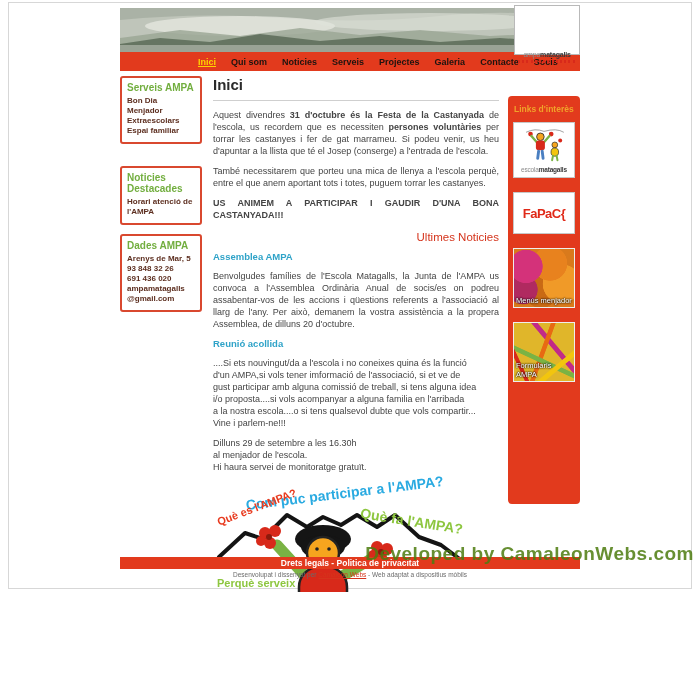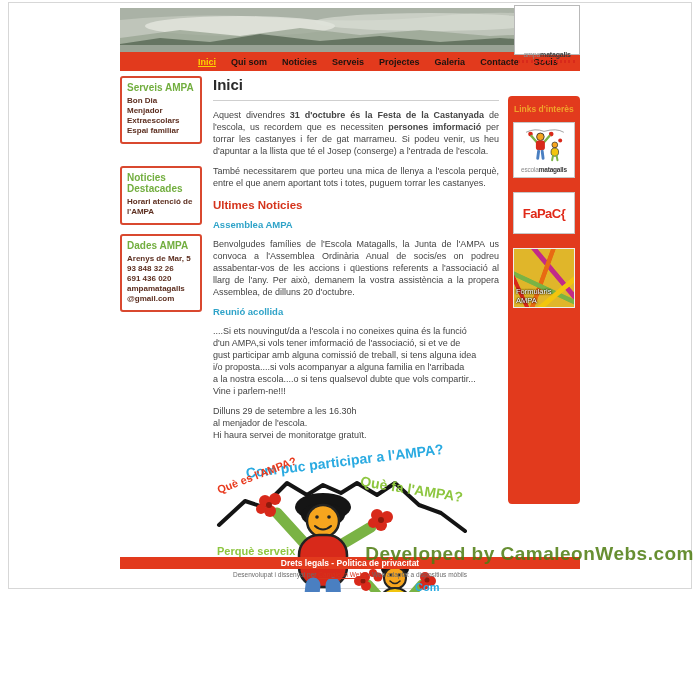--- a/index.html
+++ b/index.html
@@ -28,21 +28,21 @@
   .box{border:2px solid #d9482f;border-radius:3px;background:#fff;padding:4px 5px 6px 5px;}
   .box h3{margin:0 0 3px 0;font-size:10px;line-height:11px;color:#72ae3f;font-weight:bold;}
   .box .itm{font-size:8px;line-height:10px;font-weight:bold;color:#5d2f20;cursor:pointer;}
   .box.b1{margin-bottom:22px;}
   .box.b2{margin-bottom:9px;}
 
   .main{flex:1 1 auto;padding:0 9px 0 11px;min-width:0;}
   .main h1{margin:0 0 4px 0;font-size:15px;color:#2b2b2b;border-bottom:1px solid #cfcfcf;padding-bottom:7px;}
   .main p{margin:8px 0;font-size:9px;line-height:12px;color:#444;text-align:justify;}
   .cta{font-weight:bold;color:#141414;margin-top:12px;}
-  .news-title{font-size:11.5px;font-weight:bold;color:#d5341c;text-align:left;margin:10px 0 2px 0;}
+  .news-title{font-size:11.5px;font-weight:normal;color:#d5341c;text-align:right;margin:10px 0 2px 0;}
   .sec-h{font-size:9.5px;font-weight:bold;color:#2fa3c8;margin:8px 0 2px 0;cursor:pointer;}
   .prewrap{white-space:pre-line;}
   .invite{margin:10px 0 8px 14px;font-size:8.5px;line-height:11.5px;color:#45b29d;text-align:left;}
   .when{margin:10px 0 2px 14px;font-size:10px;line-height:13px;color:#333;text-align:left;}
 
   
   .drawing{position:relative;width:256px;height:224px;margin:2px 0 4px 2px;}
   .drawing svg{position:absolute;inset:0;width:256px;height:224px;}
   .dl{position:absolute;font-weight:bold;white-space:pre-line;line-height:1.15;}
   .dl.top{top:2px;left:30px;font-size:14px;color:#29aae1;transform:rotate(-7deg);width:230px;}
@@ -153,22 +153,23 @@
           <h3>Dades AMPA</h3>
           <div class="itm">Arenys de Mar, 5</div>
           <div class="itm">93 848 32 26</div>
           <div class="itm">691 436 020</div>
           <div class="itm">ampamatagalls @gmail.com</div>
         </div>
       </div>
 
       <div class="main">
         <h1>Inici</h1>
-        <p><span>Aquest divendres </span><b>31 d'octubre és la Festa de la Castanyada</b><span> de l'escola, us recordem que es necessiten </span><b>persones imformació</b><span> per torrar les castanyes i fer de gat marrameu. Si podeu venir, us heu d'apuntar a la llista que té el Josep (conserge) a l'entrada de l'escola.</span></p>
+        <p><span>Aquest divendres </span><b>31 d'octubre és la Festa de la Castanyada</b><span> de l'escola, us recordem que es necessiten </span><b>persones voluntàries</b><span> per torrar les castanyes i fer de gat marrameu. Si podeu venir, us heu d'apuntar a la llista que té el Josep (conserge) a l'entrada de l'escola.</span></p>
         <p>També necessitarem que porteu una mica de llenya a l'escola perquè, entre el que anem aportant tots i totes, puguem torrar les castanyes.</p>
+        <p class="cta">US ANIMEM A PARTICIPAR I GAUDIR  D'UNA BONA CASTANYADA!!!</p>
         <div class="news-title">Ultimes Noticies</div>
 
         <div class="sec-h">Assemblea AMPA</div>
         <p>Benvolgudes famílies de l'Escola Matagalls, la Junta de l'AMPA us convoca a l'Assemblea Ordinària Anual de socis/es on podreu assabentar-vos de les accions i qüestions referents a l'associació al llarg de l'any. Per això, demanem la vostra assistència a la propera Assemblea, de dilluns 20 d'octubre.</p>
 
         <div class="sec-h">Reunió acollida</div>
         <p class="invite prewrap">....Si ets nouvingut/da a l'escola i no coneixes quina  és la funció
 d'un AMPA,si vols tener imformació  de l'associació, si et ve de
 gust participar amb alguna comissió de treball, si tens alguna idea
 i/o proposta....si vols acompanyar a alguna familia en l'arribada
@@ -270,20 +271,24 @@
             <line x1="40" y1="32" x2="39" y2="37" stroke="#7ab344" stroke-width="2.2" stroke-linecap="round"></line>
             <line x1="44" y1="32" x2="45" y2="37" stroke="#7ab344" stroke-width="2.2" stroke-linecap="round"></line>
           </svg>
           <div class="logo-name"><span class="lt">escola</span><span class="bd">matagalls</span></div>
         </a>
 
         <a class="rb-card fapac">
           <span class="fapac-txt">FaPaC{</span>
         </a>
 
+        <a class="rb-card photo">
+          <span class="ph-menus"></span>
+          <span class="rb-label">Menús menjador</span>
+        </a>
 
         <a class="rb-card photo">
           <span class="ph-forms"></span>
           <span class="rb-label">Formularis AMPA</span>
         </a>
       </div>
     </div>
   </div>
 
   <div class="watermark">Developed by CamaleonWebs.com</div>

